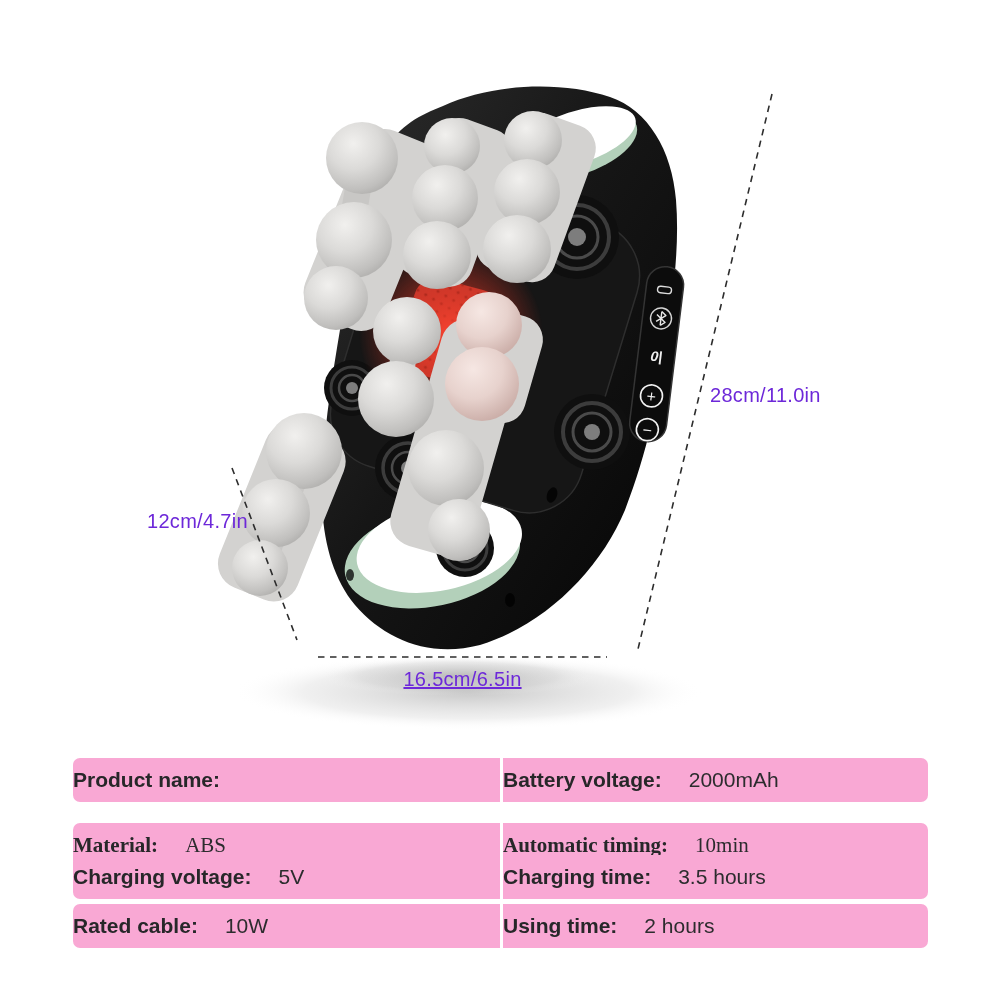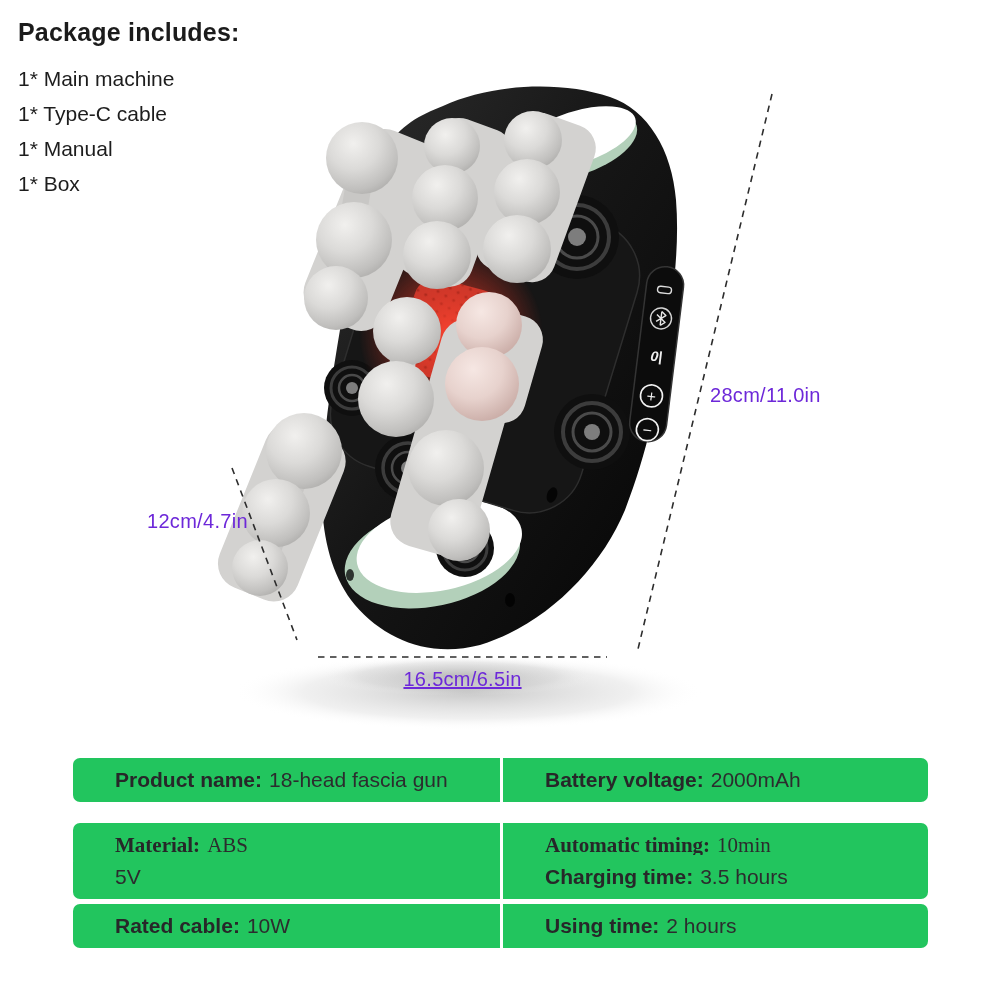--- a/index.html
+++ b/index.html
@@ -16,43 +16,34 @@
   #art{position:absolute;left:0;top:0;width:1000px;height:1000px;}
 
   
   .dim{position:absolute;font-size:20px;color:#6d28d9;letter-spacing:.3px;white-space:nowrap;}
   #dim-height{left:710px;top:384px;}
   #dim-width{left:147px;top:510px;}
   #dim-depth{left:350px;top:668px;width:225px;text-align:center;text-decoration:underline;}
 
   
   .spec{position:absolute;top:758px;}
-  .spec .cell{position:absolute;height:44px;background:#22c55e;display:flex;align-items:center;
-              padding-left:42px;box-sizing:border-box;font-size:21px;color:#2c2c2e;white-space:nowrap;}
+  .spec .cell{position:absolute;height:44px;background:#f9a8d4;display:flex;align-items:center;
+              box-sizing:border-box;font-size:21px;color:#2c2c2e;white-space:nowrap;gap:20px;}
   .spec .lbl{font-weight:700;margin-right:7px;color:#272729;}
   .col-left{left:73px;width:427px;}
   .col-left .cell{width:427px;border-radius:7px 0 0 7px;}
   .col-right{left:503px;width:425px;}
   .col-right .cell{width:425px;border-radius:0 7px 7px 0;}
   .r0{top:0;} .r1{top:65px;font-family:Liberation Serif, serif;} .r2{top:97px;} .r3{top:145.5px;}
 </style>
 </head>
 <body>
 
 <div id="canvas">
 
-  <div class="package">
-    <h1>Package includes:</h1>
-    <ul>
-      <li>1* Main machine</li>
-      <li>1* Type-C cable</li>
-      <li>1* Manual</li>
-      <li>1* Box</li>
-    </ul>
-  </div>
 
   <svg id="art" viewBox="0 0 1000 1000">
     <defs>
       <radialGradient id="ballG" cx="38%" cy="30%" r="80%">
         <stop offset="0%" stop-color="#f1f0ee"></stop>
         <stop offset="45%" stop-color="#dbdad8"></stop>
         <stop offset="80%" stop-color="#c0bfbd"></stop>
         <stop offset="100%" stop-color="#a9a8a6"></stop>
       </radialGradient>
       <radialGradient id="ballP" cx="38%" cy="30%" r="80%">
@@ -222,27 +213,27 @@
     </g>
   </svg>
 
   <div class="dim" id="dim-height">28cm/11.0in</div>
   <div class="dim" id="dim-width">12cm/4.7in</div>
   <div class="dim" id="dim-depth">16.5cm/6.5in</div>
 
   <div class="spec col-left">
     <div class="cell r0">
       <span class="lbl">Product name:</span>
-      <span class="val">18-head fascia gun</span>
     </div>
     <div class="cell r1">
       <span class="lbl">Material:</span>
       <span class="val">ABS</span>
     </div>
     <div class="cell r2">
+      <span class="lbl">Charging voltage:</span>
       <span class="val">5V</span>
     </div>
     <div class="cell r3">
       <span class="lbl">Rated cable:</span>
       <span class="val">10W</span>
     </div>
   </div>
 
   <div class="spec col-right">
     <div class="cell r0">

